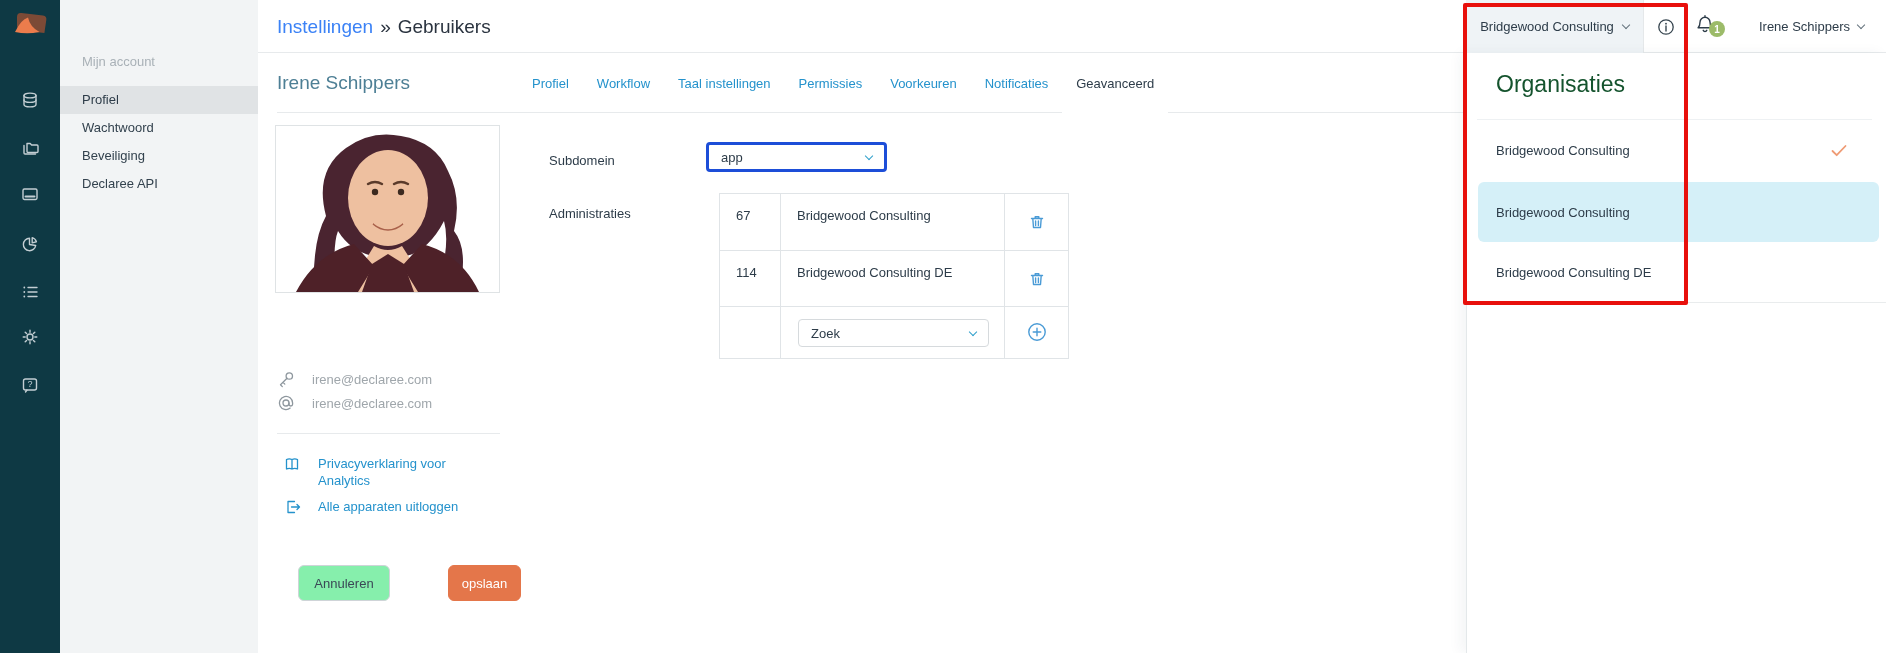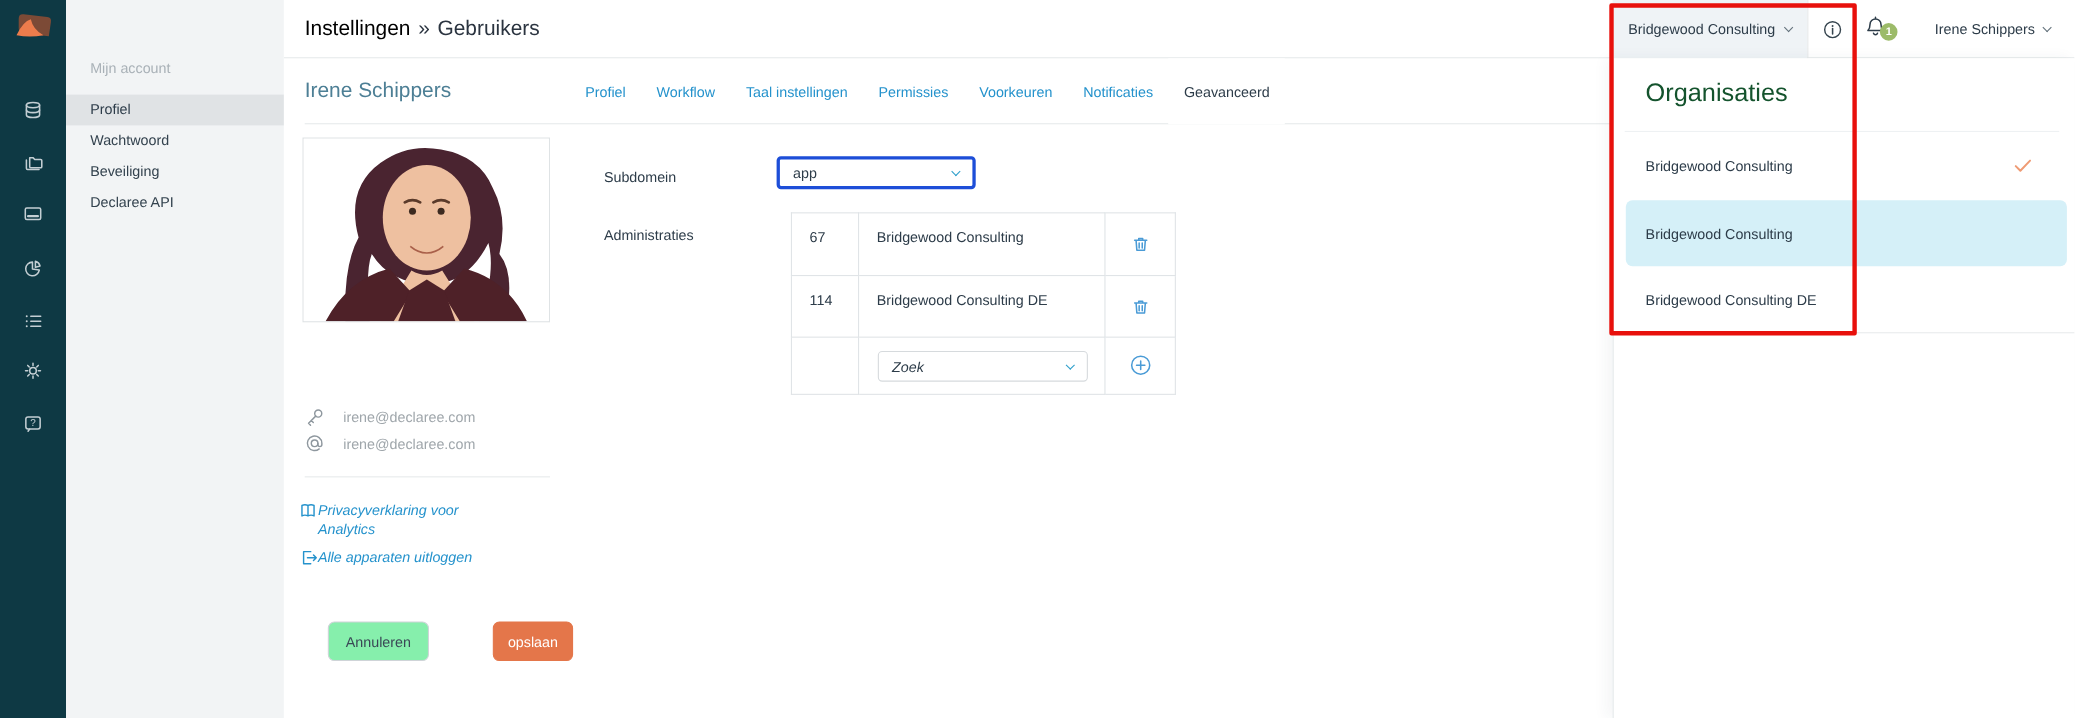--- a/index.html
+++ b/index.html
@@ -16,21 +16,21 @@
   .subnav { position:absolute; left:60px; top:0; width:198px; height:653px; background:#f2f4f5; z-index:5; }
   .subnav-section { position:absolute; left:22px; top:54px; font-size:13px; color:#a9b1b7; }
   .subnav-items { position:absolute; left:0; top:86px; width:198px; }
   .subnav-item { height:28px; line-height:28px; padding-left:22px; font-size:13px; color:#33424e; cursor:pointer; }
   .subnav-item.active { background:#e0e3e5; color:#2d3c49; }
 
   
   .main { position:absolute; left:258px; top:0; right:0; bottom:0; background:#fff; }
   .main-header { position:absolute; left:0; top:0; right:0; height:53px; border-bottom:1px solid #e7eaec; background:#fff; }
   .breadcrumb { position:absolute; left:19px; top:0; height:53px; display:flex; align-items:center; font-size:19px; color:#2b3440; gap:7px; }
-  .breadcrumb .bc-link { color:#000000; cursor:pointer; }
+  .breadcrumb .bc-link { color:#3b82f6; cursor:pointer; }
 
   
   .topbar { position:absolute; right:0; top:0; height:53px; display:flex; align-items:stretch; }
   .org-btn { width:177px; background:#eff3f6; display:flex; align-items:center; justify-content:center; gap:9px; font-size:13px; color:#2d3c49; cursor:pointer; }
   .cell-info { width:44px; border-left:1px solid #e5e8ea; display:flex; align-items:center; justify-content:center; cursor:pointer; }
   .cell-bell { width:53px; position:relative; cursor:pointer; }
   .bell-svg { position:absolute; left:7px; top:13px; }
   .badge { position:absolute; left:22px; top:21px; width:16px; height:16px; border-radius:50%; background:#9cbb69; color:#fff; font-size:10px; font-weight:bold; display:flex; align-items:center; justify-content:center; }
   .cell-user { width:146px; display:flex; align-items:center; justify-content:flex-end; padding-right:22px; gap:8px; font-size:13px; color:#2d3c49; cursor:pointer; }
   .chev { display:inline-block; width:6px; height:6px; border-right:1.5px solid #64727c; border-bottom:1.5px solid #64727c; transform:rotate(45deg); margin-top:-3px; }
@@ -42,40 +42,40 @@
   .tabs { position:absolute; left:260px; top:53px; height:60px; display:flex; z-index:2; }
   .tab { padding:0 14px; display:flex; align-items:center; font-size:13px; color:#2492cc; cursor:pointer; white-space:nowrap; }
   .tab.active { color:#2d3c49; background:#fff; }
 
   
   .photo { position:absolute; left:17px; top:125px; width:225px; height:168px; border:1px solid #dfe3e5; background:#fff; }
   .contact-row { position:absolute; left:19px; display:flex; align-items:center; gap:17px; font-size:13px; color:#9fa6ab; }
   .contact-row .cicon { width:18px; height:18px; color:#8e979e; }
   .cicon svg { width:18px; height:18px; stroke:#8e979e; fill:none; stroke-width:1.3; stroke-linecap:round; stroke-linejoin:round; }
   .profile-divider { position:absolute; left:19px; top:433px; width:223px; height:1px; background:#e7eaec; }
-  .link-row { position:absolute; left:13px; display:flex; font-size:13px; color:#2492cc; cursor:pointer;font-style:italic; }
+  .link-row { position:absolute; left:25px; display:flex; gap:17px; font-size:13px; color:#2492cc; cursor:pointer; }
   .link-row .cicon svg { stroke:#2492cc; }
   .link-text { width:150px; line-height:17px; }
   .btn-row { position:absolute; left:40px; top:565px; display:flex; gap:10px; }
   .btn { height:36px; border-radius:6px; font-size:13px; display:flex; align-items:center; justify-content:center; cursor:pointer; }
   .btn-cancel { width:92px; background:#86efac; border:1px solid #cfd4d8; color:#3a4856; }
   .btn-save { width:73px; background:#e4764a; border:1px solid #e4764a; color:#fff;margin-left:48px; }
 
   
   .form-label { position:absolute; font-size:13px; color:#2d3c49; }
   .select { position:absolute; border:3px solid #1d4ed8; border-radius:4px; background:#fff; display:flex; align-items:center; justify-content:space-between; padding:0 12px; font-size:13px; color:#2d3c49; cursor:pointer; }
   .admin-table { position:absolute; left:461px; top:193px; border-collapse:collapse; }
   .admin-table td { border:1px solid #e0e4e7; font-size:13px; color:#2d3c49; vertical-align:top; }
   .td-id { width:61px; padding:14px 0 0 16px; }
   .td-name { width:224px; padding:14px 0 0 16px; }
   .td-act { width:64px; text-align:center; vertical-align:middle !important; }
   .row-h1 { height:57px; } .row-h2 { height:56px; } .row-h3 { height:57px; } .row-h4 { height:52px; }
   .icon-btn { display:inline-flex; align-items:center; justify-content:center; width:26px; height:26px; cursor:pointer; }
   .icon-btn svg { stroke:#4a9bd6; fill:none; stroke-width:1.4; stroke-linecap:round; stroke-linejoin:round; }
-  .zoek-select { position:relative; margin:12px 0 0 17px; width:191px; height:28px; border:1px solid #d6dadd; border-radius:4px; display:flex; align-items:center; justify-content:space-between; padding:0 12px; color:#2d3c49; cursor:pointer;font-style:italic; }
+  .zoek-select { position:relative; margin:12px 0 0 17px; width:191px; height:28px; border:1px solid #d6dadd; border-radius:4px; display:flex; align-items:center; justify-content:space-between; padding:0 12px; color:#2d3c49; cursor:pointer; }
 
   
   .drawer { position:absolute; left:1466px; top:53px; right:0; bottom:0; background:#fff; border-left:1px solid #e4e8ea; box-shadow:-6px 0 12px rgba(40,60,70,0.05); z-index:10; }
   .drawer-title { position:absolute; left:29px; top:18px; font-size:23px; color:#14532d; }
   .drawer-div1 { position:absolute; left:10px; right:14px; top:66px; height:1px; background:#eef1f3; }
   .org-item { position:absolute; left:0; right:0; display:flex; align-items:center; padding-left:29px; font-size:13px; color:#2d3c49; cursor:pointer; }
   .org-item.hl { left:11px; right:7px; padding-left:18px; background:#d5f0f8; border-radius:6px; }
   .org-check { position:absolute; right:38px; top:50%; margin-top:-8px; }
   .drawer-div2 { position:absolute; left:0; right:0; top:249px; height:1px; background:#e9eced; }
 

